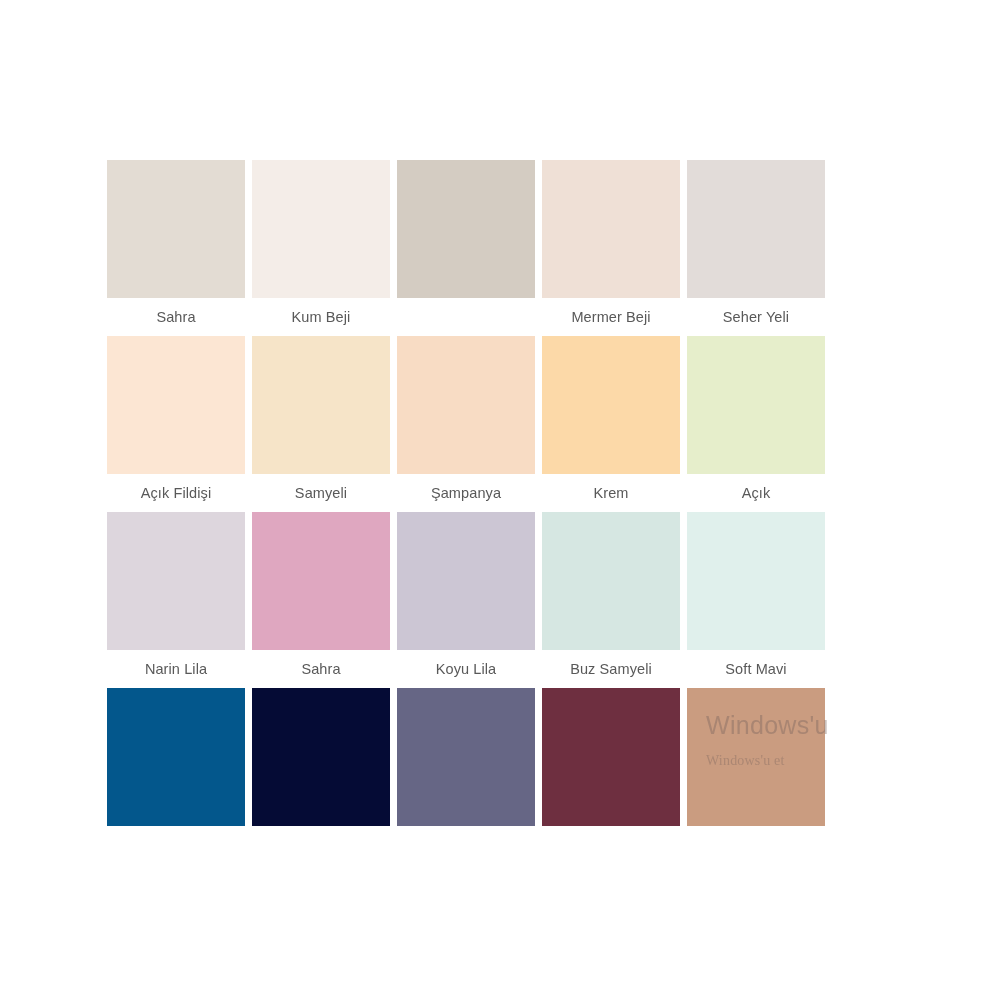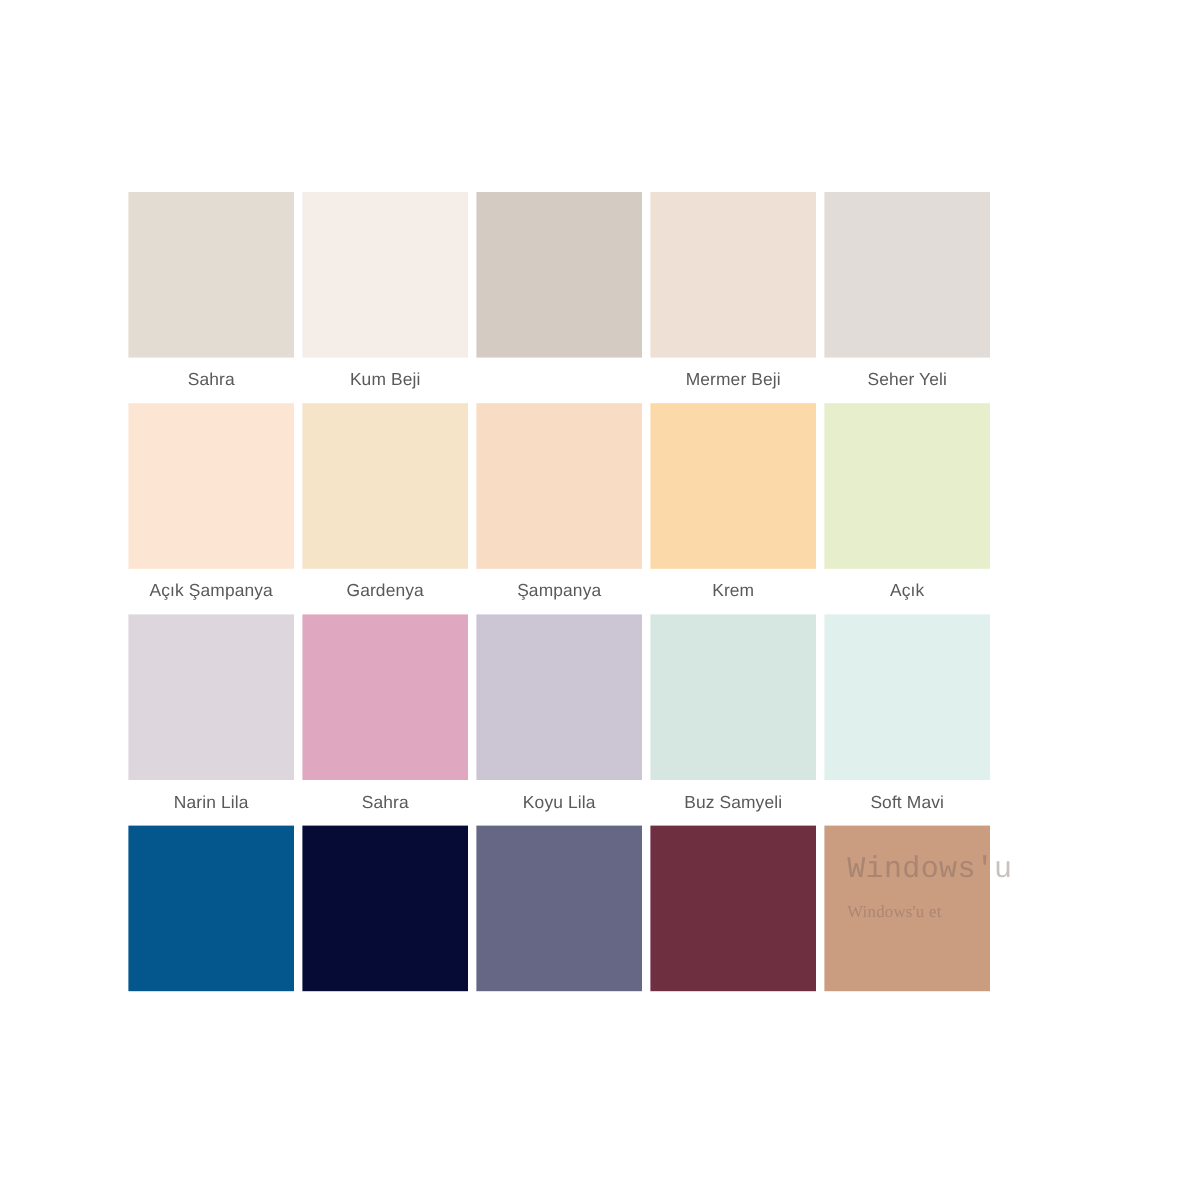--- a/index.html
+++ b/index.html
@@ -78,21 +78,21 @@
     height: 74px;
     pointer-events: none;
     overflow: hidden;
   }
 
   #activation-watermark .wm-title {
     font-size: 25px;
     color: rgba(120, 100, 92, 0.40);
     letter-spacing: 0.3px;
     white-space: nowrap;
-    font-family: Liberation Mono, monospace;
+    font-family: Liberation Sans, sans-serif;
     line-height: 30px;
   }
 
   #activation-watermark .wm-sub {
     margin-top: 12px;
     font-size: 14px;
     color: rgba(120, 100, 92, 0.38);
     letter-spacing: 0.2px;
     white-space: nowrap;
     font-family: Liberation Serif, serif;
@@ -120,25 +120,25 @@
         <div class="swatch-label">Mermer Beji</div>
       </div>
       <div class="swatch-cell">
         <div class="swatch-chip" style="background-color: rgb(226, 220, 217);"></div>
         <div class="swatch-label">Seher Yeli</div>
       </div>
     </div>
     <div class="palette-row row-labeled">
       <div class="swatch-cell">
         <div class="swatch-chip" style="background-color: rgb(252, 230, 211);"></div>
-        <div class="swatch-label">Açık Şampanya</div>
+        <div class="swatch-label">Açık Fildişi</div>
       </div>
       <div class="swatch-cell">
         <div class="swatch-chip" style="background-color: rgb(246, 228, 200);"></div>
-        <div class="swatch-label">Gardenya</div>
+        <div class="swatch-label">Samyeli</div>
       </div>
       <div class="swatch-cell">
         <div class="swatch-chip" style="background-color: rgb(248, 220, 196);"></div>
         <div class="swatch-label">Şampanya</div>
       </div>
       <div class="swatch-cell">
         <div class="swatch-chip" style="background-color: rgb(252, 217, 168);"></div>
         <div class="swatch-label">Krem</div>
       </div>
       <div class="swatch-cell">

